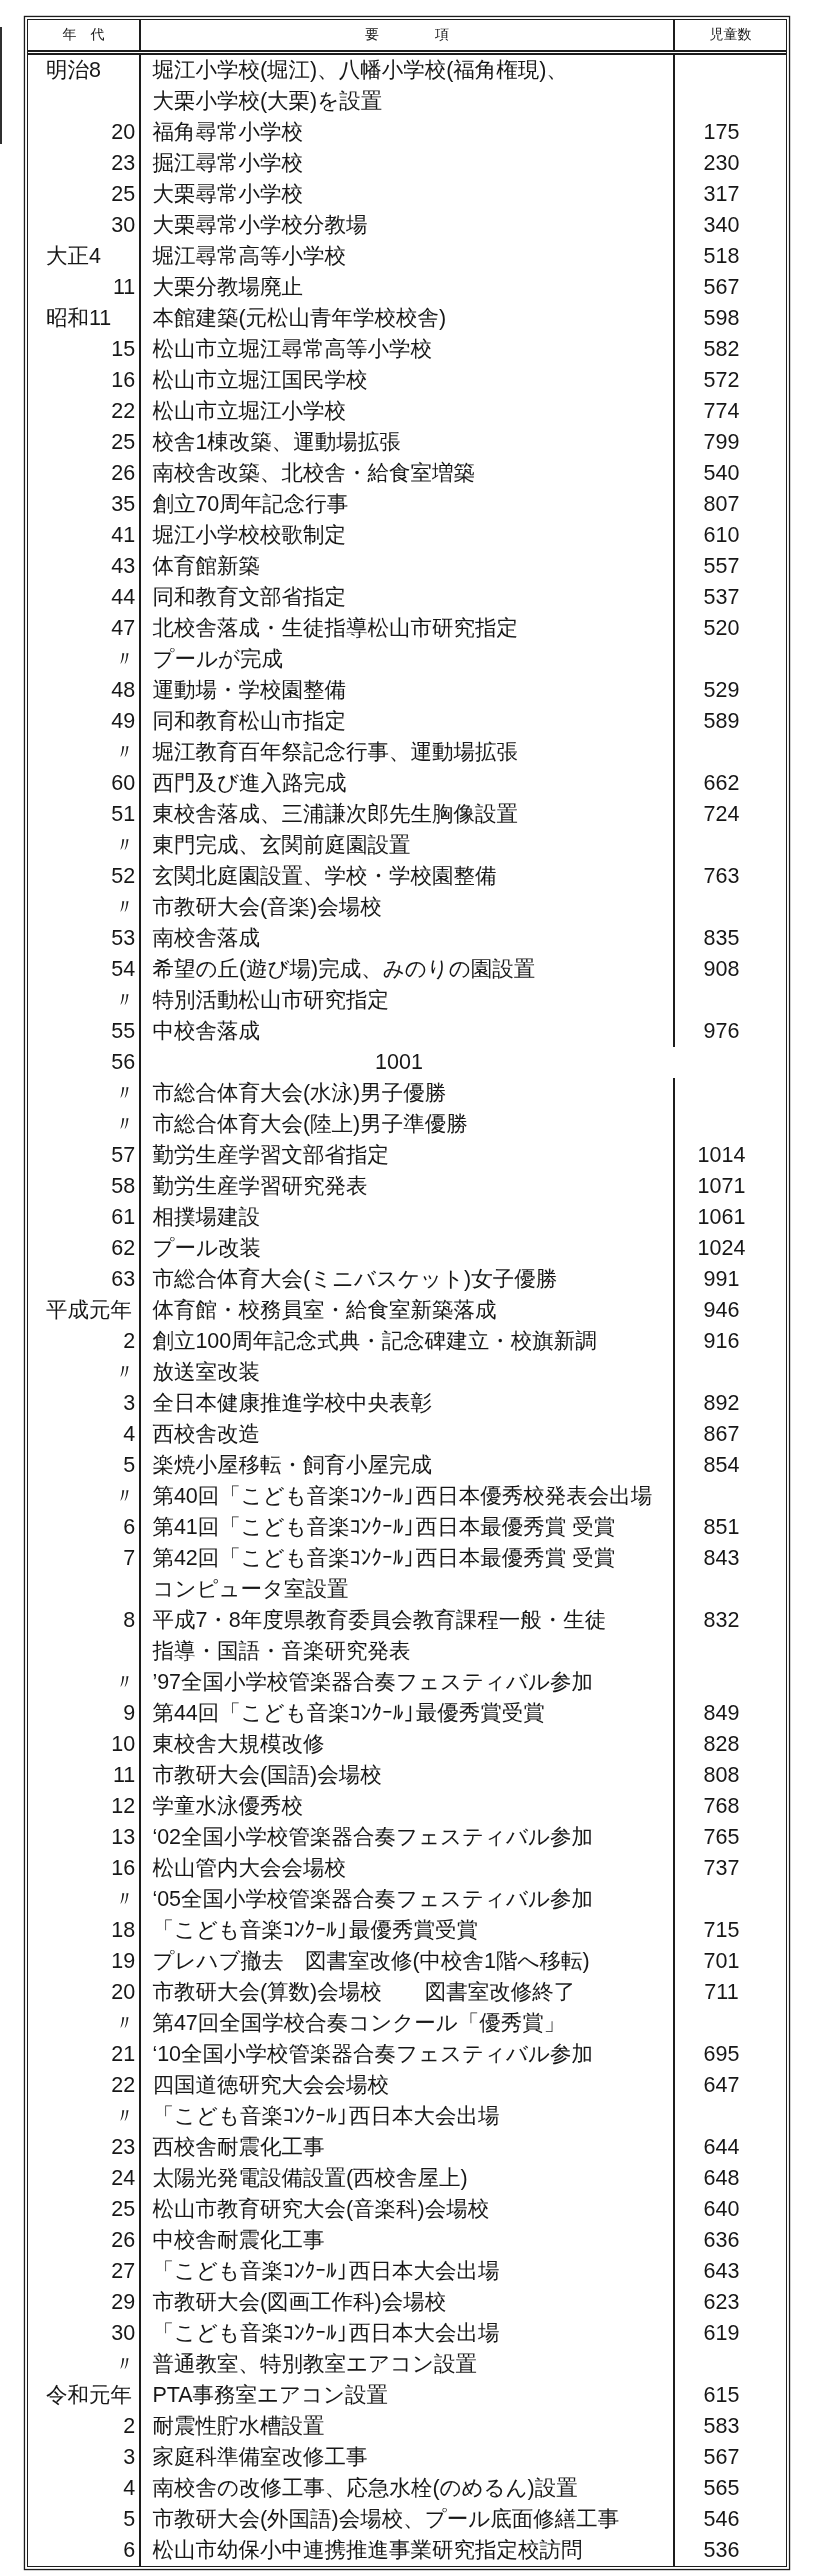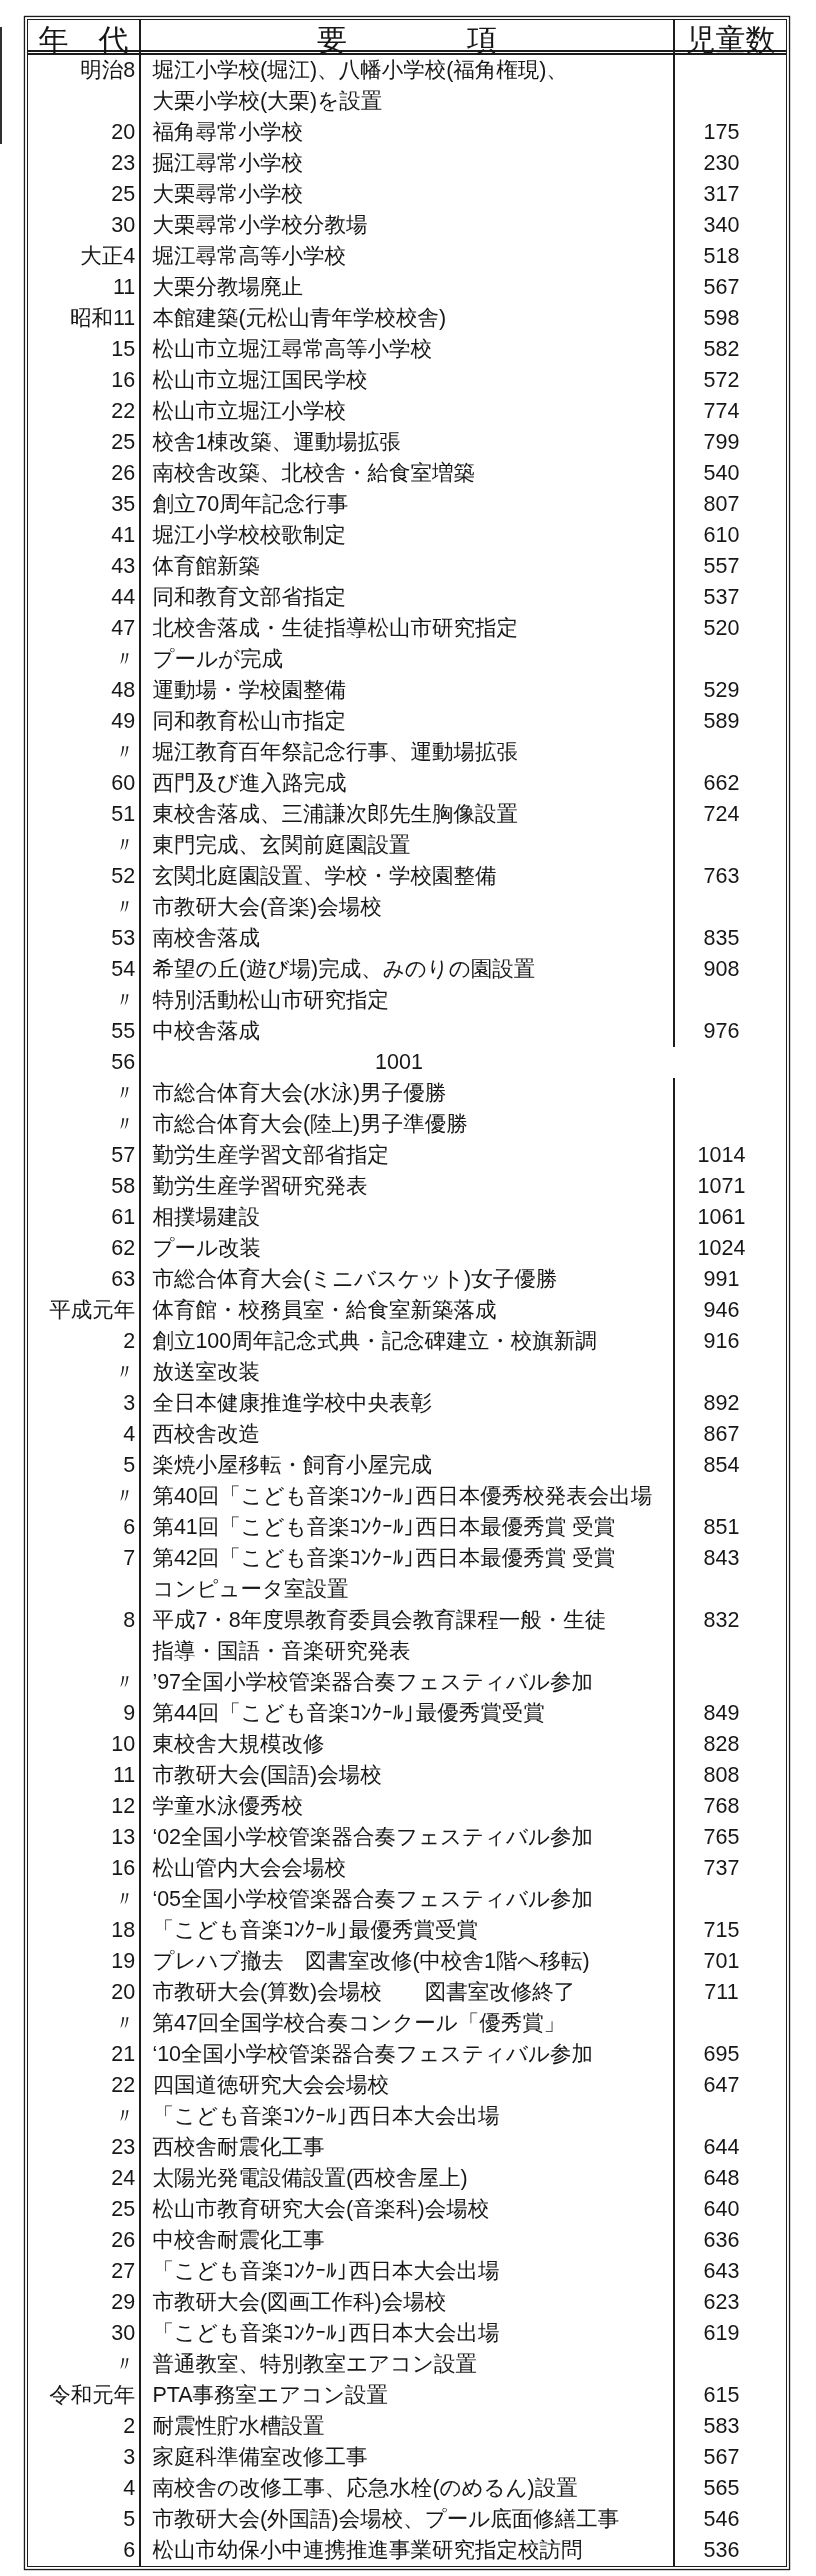--- a/index.html
+++ b/index.html
@@ -32,21 +32,21 @@
   }
   .thead {
     display: grid;
     grid-template-columns: 113px 534px 1fr;
     height: 30px;
     border-bottom: 5px double #1c1c1c;
   }
   .th {
     box-sizing: border-box;
     display: flex; align-items: center; justify-content: center;
-    font-size: 30px;
+    font-size: 14px;
     white-space: pre;
   }
   .th-era  { border-right: 2.5px solid #1c1c1c; }
   .th-item { border-right: 2.5px solid #1c1c1c; }
 
   .row {
     display: grid;
     grid-template-columns: 113px 534px 1fr;
   }
   .cell {
@@ -55,21 +55,21 @@
     line-height: 31px;
     white-space: pre;
   }
   .cell-era {
     border-right: 2.5px solid #1c1c1c;
     display: flex;
     justify-content: flex-end;
     align-items: flex-start;
     padding: 0 3.8px 0 18px;
   }
-  .cell-era.spread { justify-content: flex-end; }
+  .cell-era.spread { justify-content: flex-start; }
   .cell-item {
     border-right: 2.5px solid #1c1c1c;
     padding: 0 2.5px 0 11.4px;
     overflow: hidden;
   }
   .cell-count {
     text-align: center;
     padding-right: 18px;
   }
 </style>

